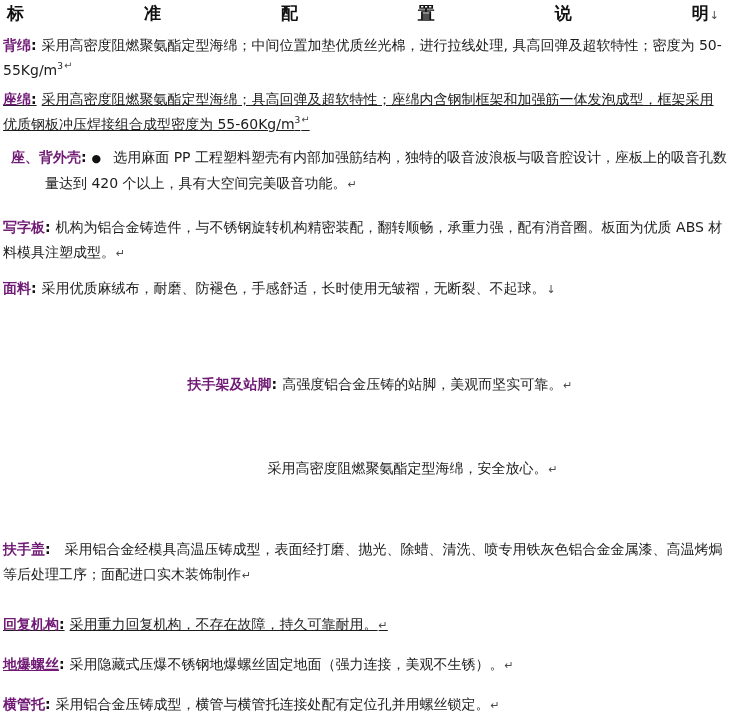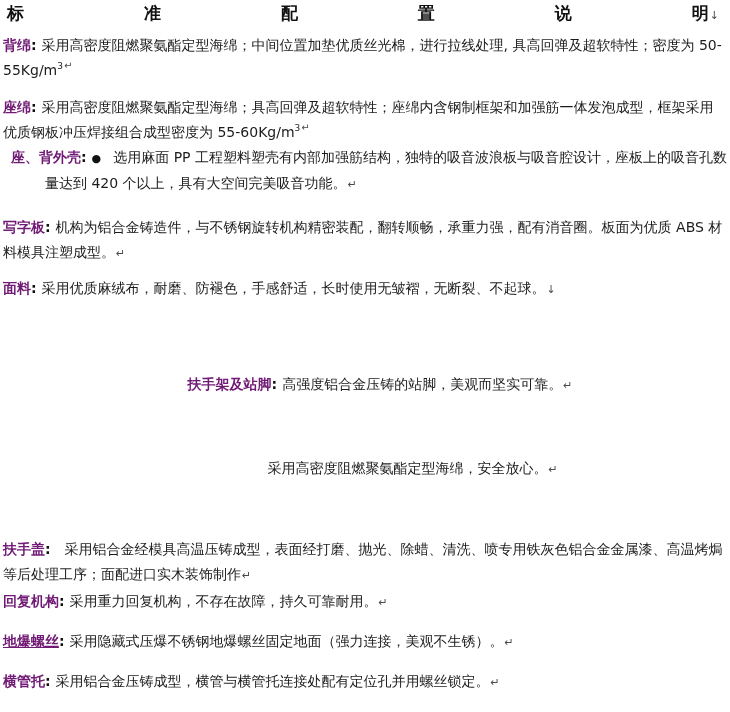--- a/index.html
+++ b/index.html
@@ -58,28 +58,28 @@
   }
   .supwrap {
     font-size: 9px;
     vertical-align: 6px;
     line-height: 0;
   }
   .supwrap .mark { font-size: 10px; }
   .underlined { text-decoration: underline; }
 
   .p-back-foam   { margin-top: 6px; }
-  .p-seat-foam   { margin-top: 12px; }
-  .p-shell       { margin-top: 0; padding-left: 42px; text-indent: -34px; }
+  .p-seat-foam   { margin-top: 4px; text-decoration: underline; }
+  .p-shell       { margin-top: 8px; padding-left: 42px; text-indent: -34px; }
   .p-board       { margin-top: 18px; }
   .p-fabric      { margin-top: 10px; }
   .p-armrest-frame { margin-top: 20px; padding-left: 30px; text-align: center; }
   .p-armrest-frame .line2 { padding-left: 65px; margin-top: 8px; }
   .p-armrest-cover { margin-top: 5px; }
-  .p-return      { margin-top: 1px; }
+  .p-return      { margin-top: 24px; text-decoration: underline; }
   .p-bolt        { margin-top: 14px; }
   .p-tube        { margin-top: 14px; }
   .p-dims        { margin-top: 25px; font-size: 19px; line-height: 43px;
                    padding-left: 37px; text-indent: -35px; }
 </style>
 </head>
 <body>
 
 <div class="doc">
 

